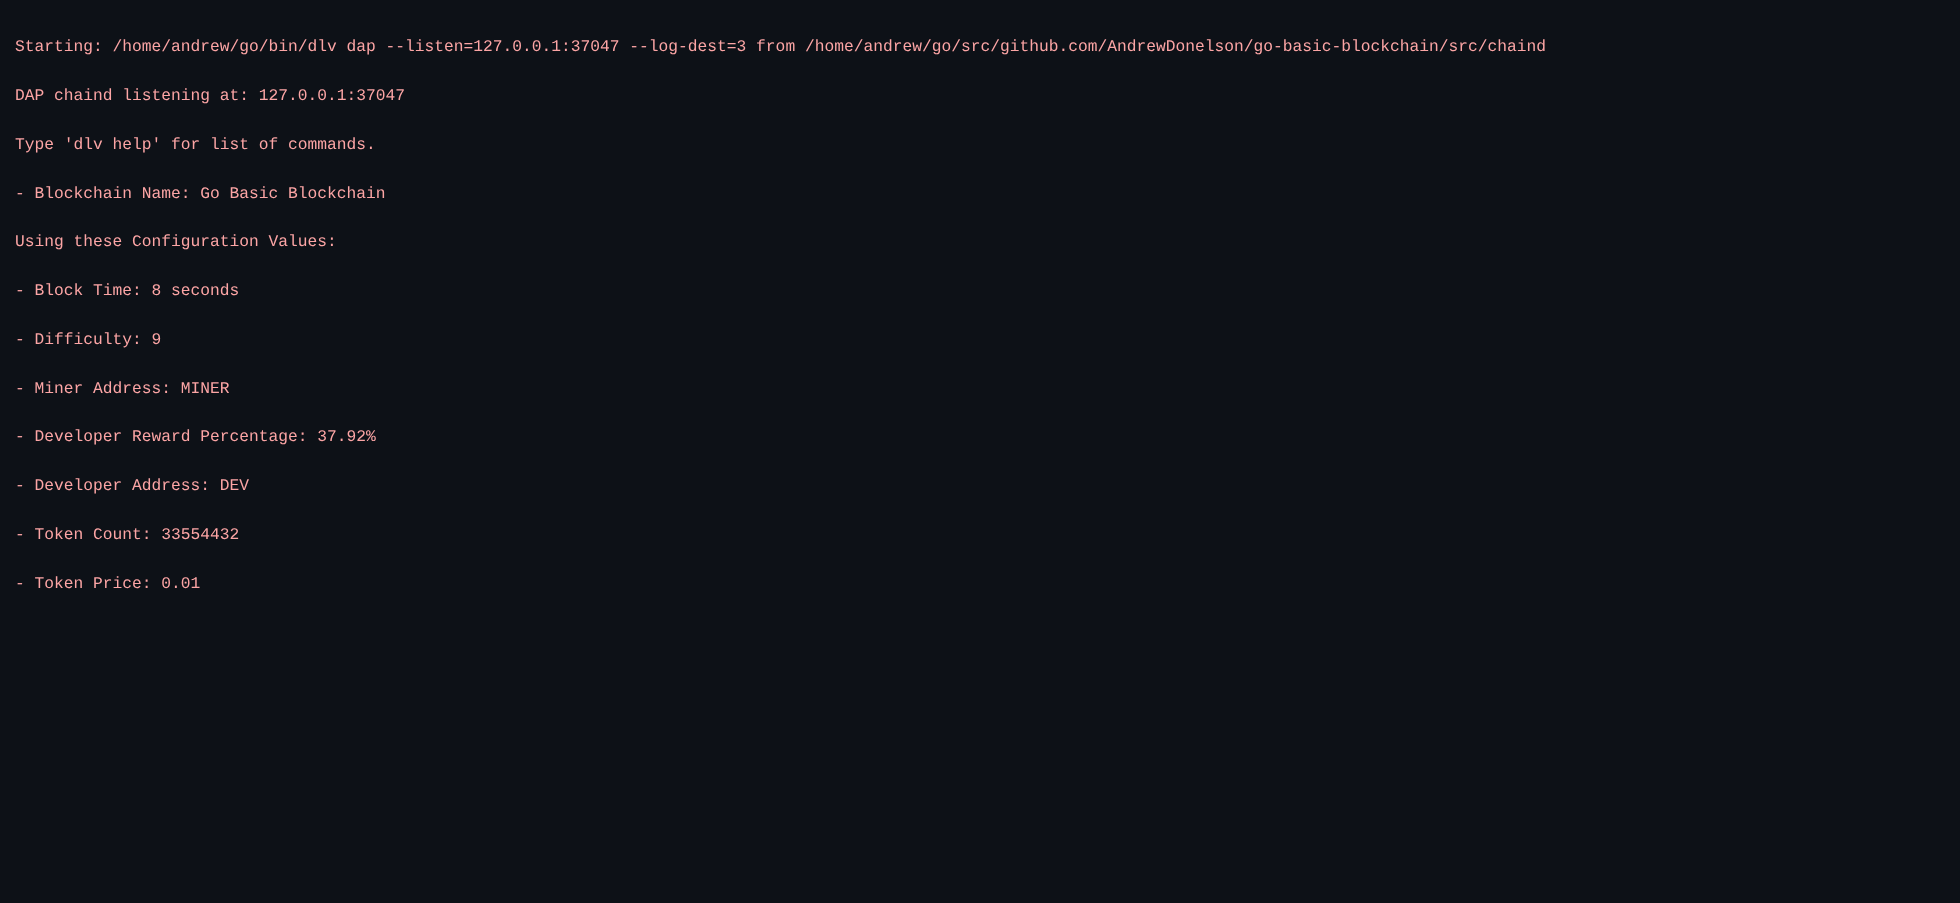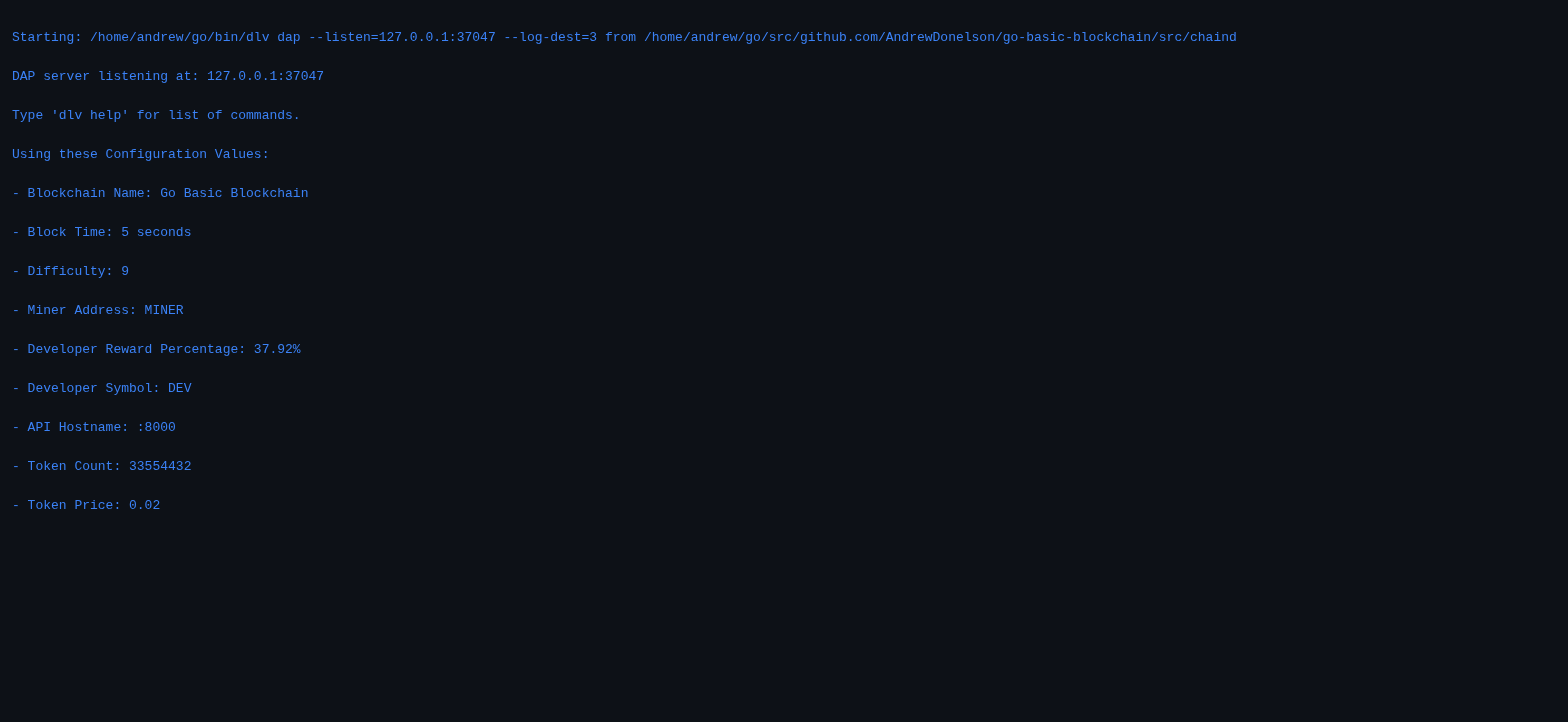--- a/index.html
+++ b/index.html
@@ -22,39 +22,38 @@
 
     .terminal-output {
       white-space: pre-wrap;
       word-break: break-all;
     }
 
     .line {
       display: block;
     }
 
-    .cyan { color: #3b82f6; }
+    .cyan { color: #fca5a5; }
   </style>
 </head>
 <body>
 
 <div class="terminal-output">
 <span class="line cyan">Starting: /home/andrew/go/bin/dlv dap --listen=127.0.0.1:37047 --log-dest=3 from /home/andrew/go/src/github.com/AndrewDonelson/go-basic-blockchain/src/chaind</span>
-<span class="line cyan">DAP server listening at: 127.0.0.1:37047</span>
+<span class="line cyan">DAP chaind listening at: 127.0.0.1:37047</span>
 <span class="line cyan">Type 'dlv help' for list of commands.</span>
+<span class="line cyan">- Blockchain Name: Go Basic Blockchain</span>
 <span class="line cyan">Using these Configuration Values:</span>
-<span class="line cyan">- Blockchain Name: Go Basic Blockchain</span>
-<span class="line cyan">- Block Time: 5 seconds</span>
+<span class="line cyan">- Block Time: 8 seconds</span>
 <span class="line cyan">- Difficulty: 9</span>
 <span class="line cyan">- Miner Address: MINER</span>
 <span class="line cyan">- Developer Reward Percentage: 37.92%</span>
-<span class="line cyan">- Developer Symbol: DEV</span>
-<span class="line cyan">- API Hostname: :8000</span>
+<span class="line cyan">- Developer Address: DEV</span>
 <span class="line cyan">- Token Count: 33554432</span>
-<span class="line cyan">- Token Price: 0.02</span>
+<span class="line cyan">- Token Price: 0.01</span>
 
 
 
 
 
 
 
 
 
 

